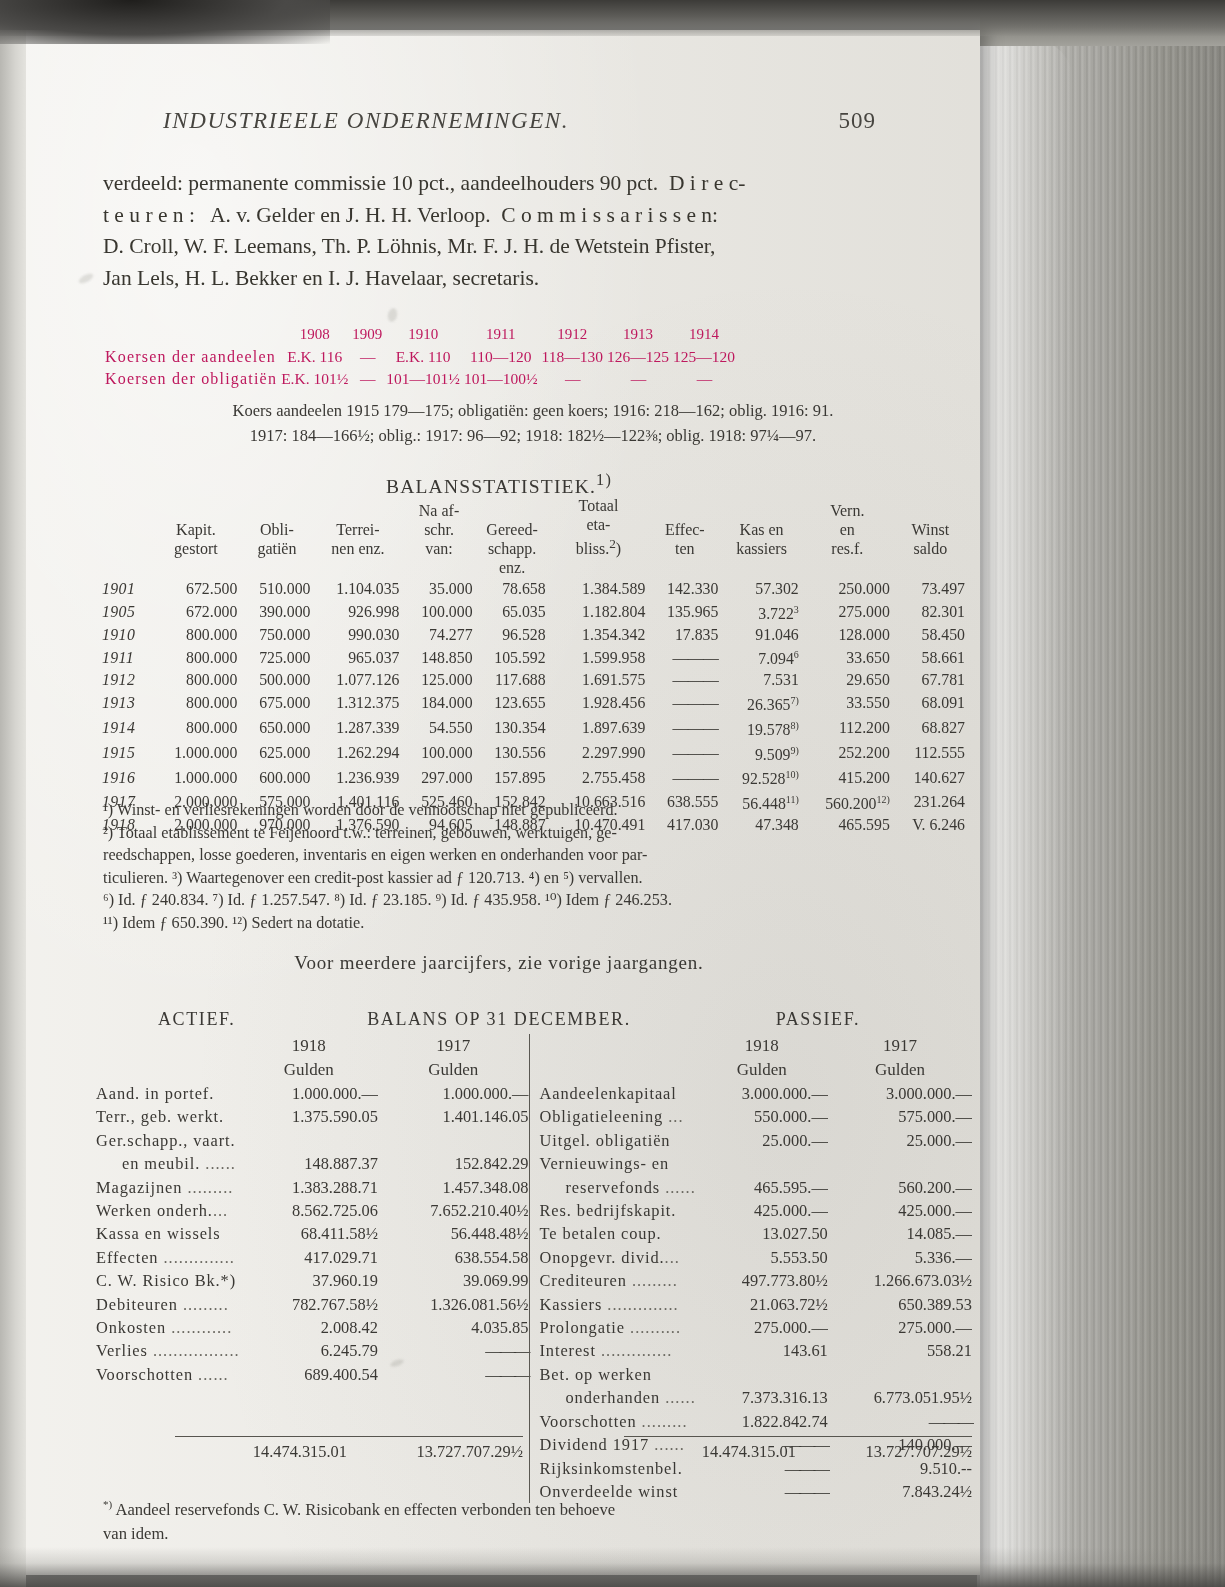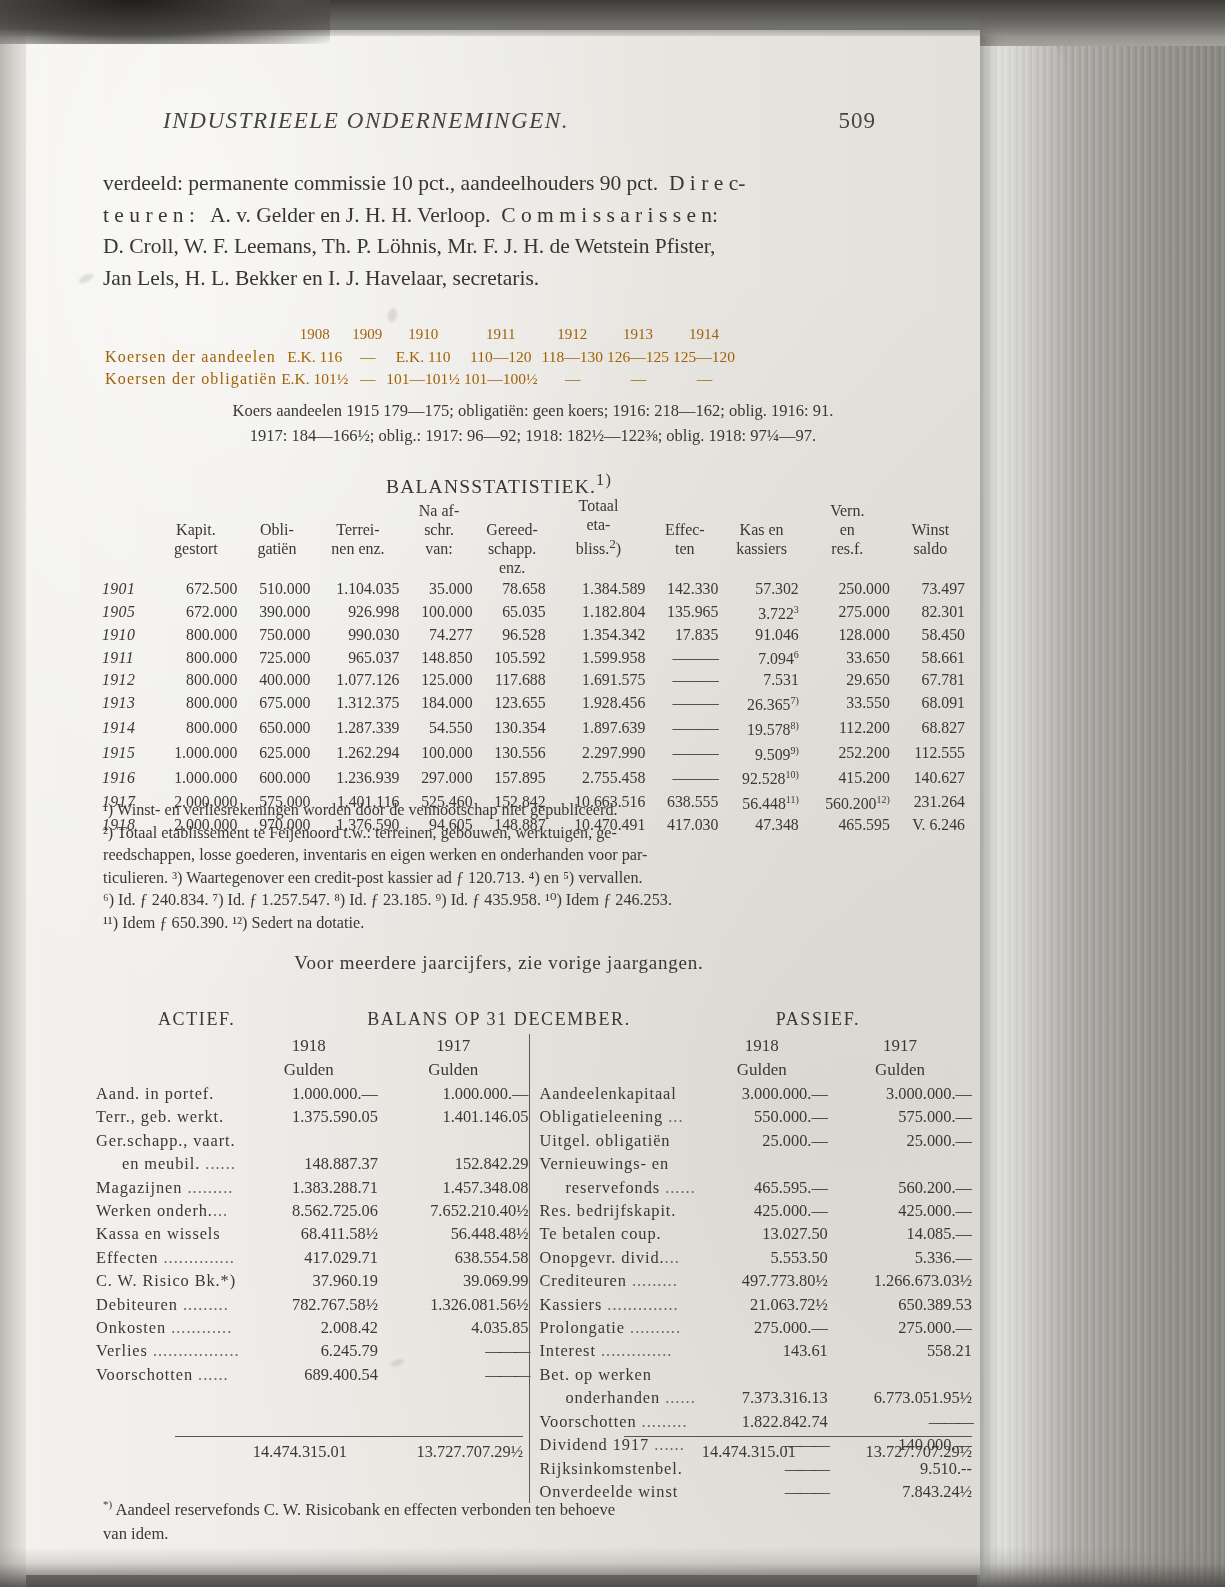--- a/index.html
+++ b/index.html
@@ -128,21 +128,21 @@
     color: #38362f;
   }
   .body-para .ln { display: block; white-space: pre; }
 
   
   .koersen {
     position: absolute;
     left: 85px;
     width: 860px;
     font-size: 16px;
-    color: #a16207;
+    color: #be185d;
   }
   .koersen table { border-collapse: collapse; }
   .koersen td, .koersen th {
     padding: 0 2px;
     font-weight: normal;
     white-space: nowrap;
   }
   .k-yearhead td { font-size: 15px; text-align: center; padding-bottom: 3px; }
   .k-label { text-align: left; letter-spacing: 1.2px; padding-right: 8px; }
   .k-cell { text-align: center; font-size: 15.5px; }
@@ -469,21 +469,21 @@
                 <td>105.592</td>
                 <td>1.599.958</td>
                 <td class="em">———</td>
                 <td>7.094<sup>6</sup></td>
                 <td>33.650</td>
                 <td>58.661</td>
               </tr>
               <tr>
                 <td class="yr">1912</td>
                 <td>800.000</td>
-                <td>400.000</td>
+                <td>500.000</td>
                 <td>1.077.126</td>
                 <td>125.000</td>
                 <td>117.688</td>
                 <td>1.691.575</td>
                 <td class="em">———</td>
                 <td>7.531</td>
                 <td>29.650</td>
                 <td>67.781</td>
               </tr>
               <tr>

